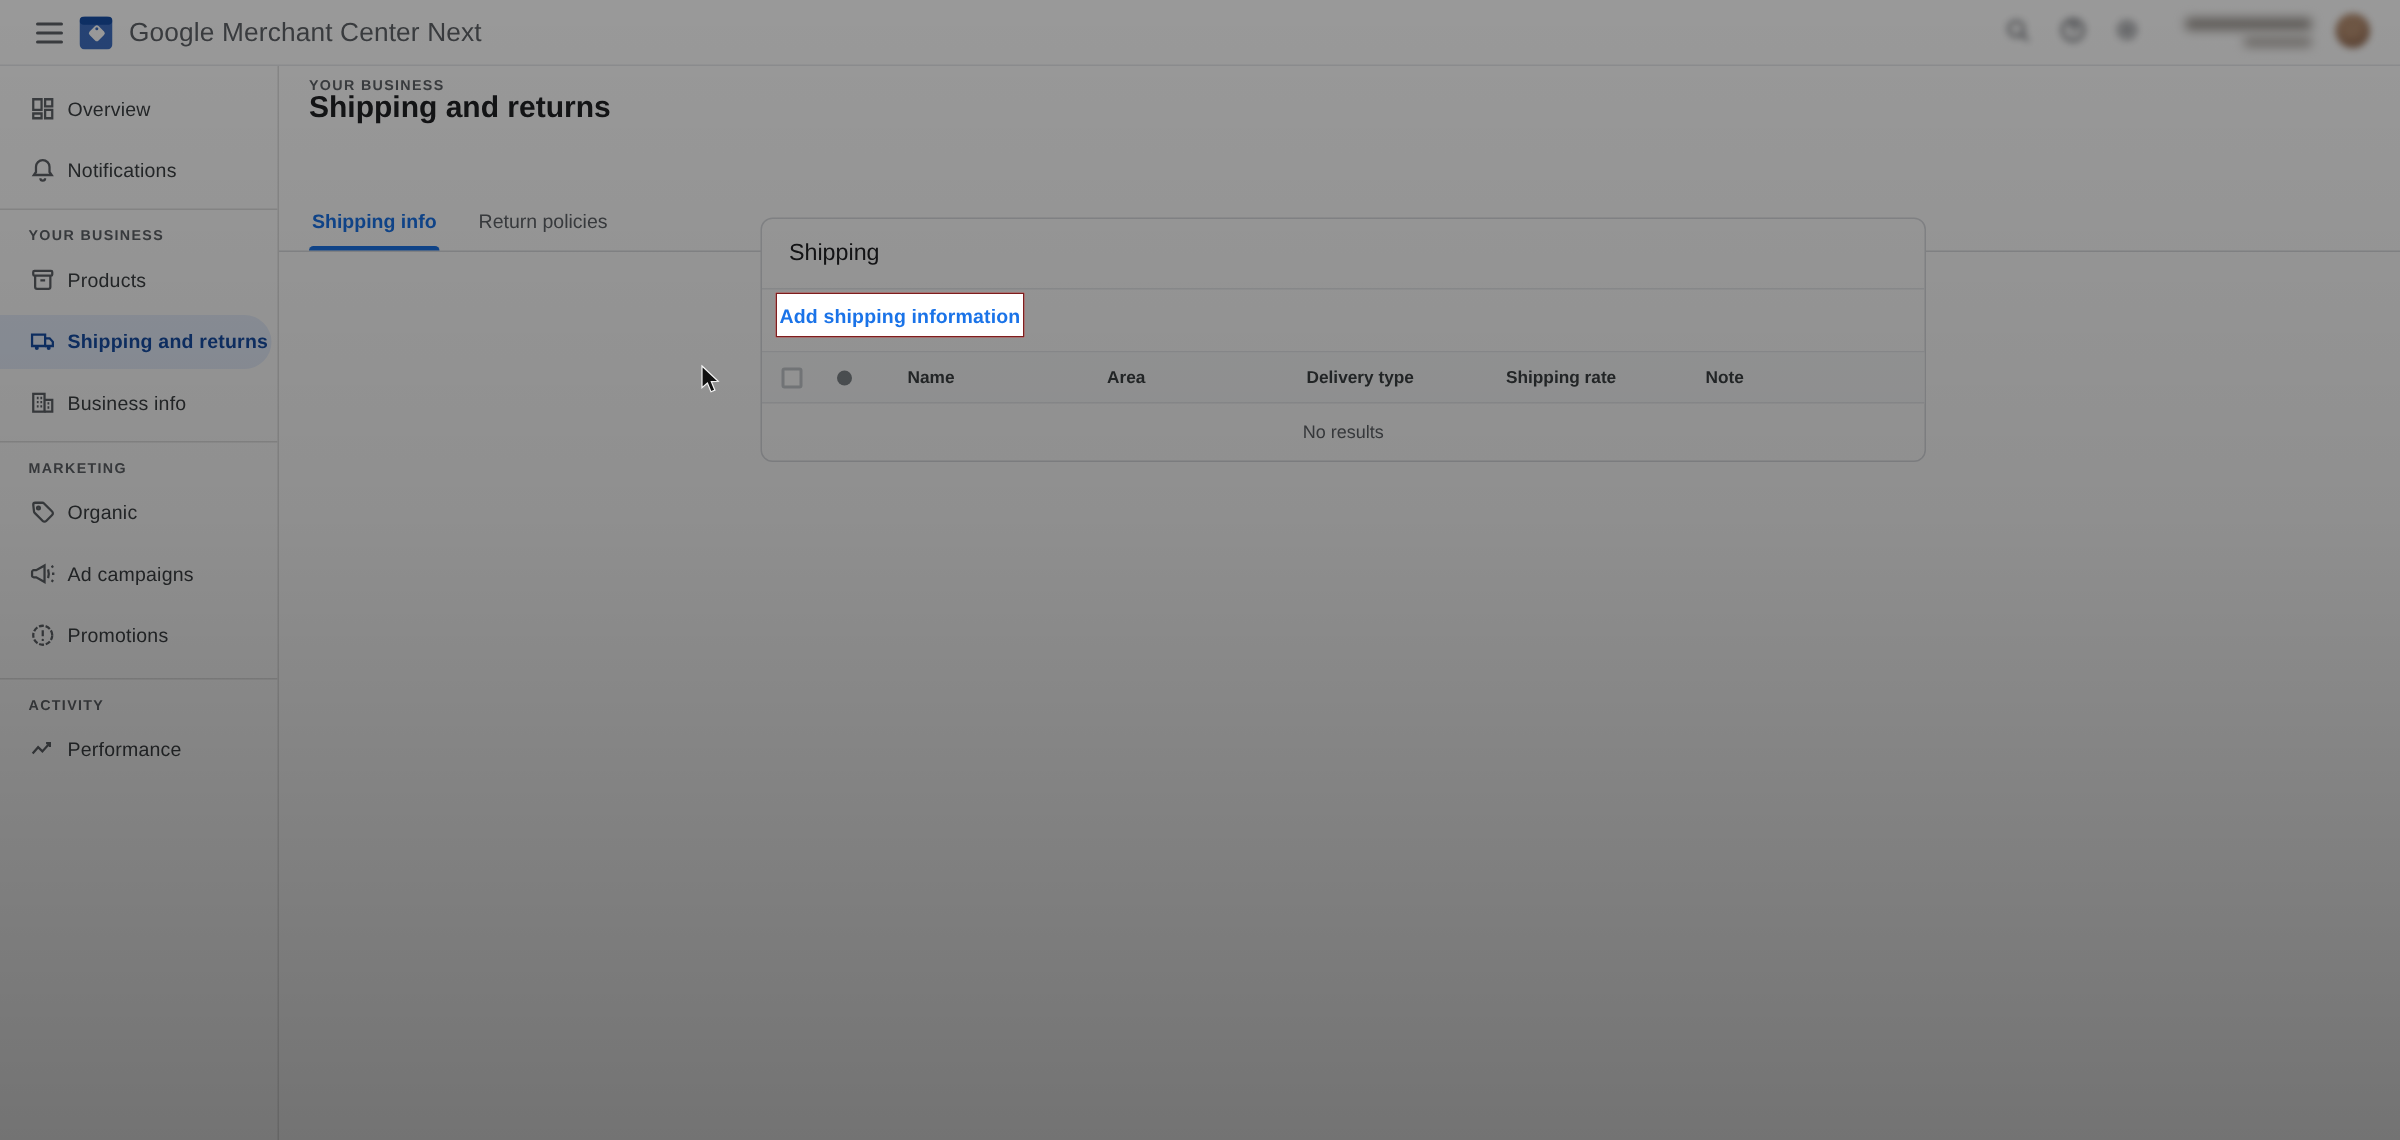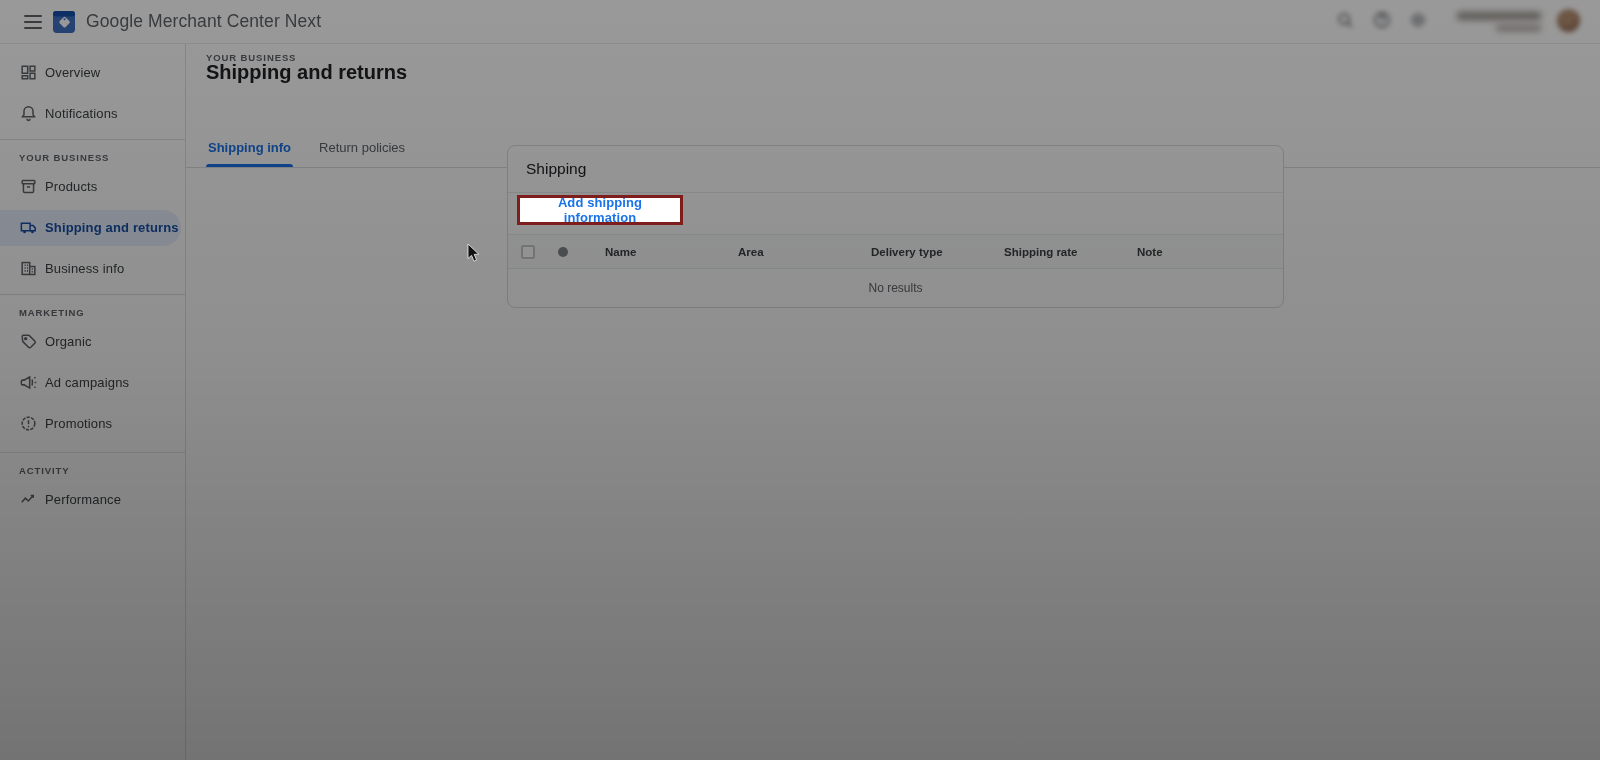--- a/index.html
+++ b/index.html
@@ -62,21 +62,21 @@
   .col-dot { width:50px; padding-left:10px; display:flex; align-items:center; }
   .status-dot { width:10px; height:10px; border-radius:50%; background:#80868b; }
   .col { width:133px; padding-left:7px; }
   .empty-row { height:38px; display:flex; align-items:center; justify-content:center;
                font-size:12px; color:#5f6368; }
 
   
   .dim-overlay { position:absolute; inset:0; z-index:100; pointer-events:none;
     background:linear-gradient(180deg, rgba(0,0,0,.40) 0%, rgba(0,0,0,.44) 45%, rgba(0,0,0,.55) 100%); }
   .highlight-btn { position:absolute; left:517px; top:195px; width:166px; height:30px; z-index:150;
-                   background:#fff; border:3px solid #7f1d1d; display:flex; align-items:center; justify-content:center;
+                   background:#fff; border:1px solid #7f1d1d; display:flex; align-items:center; justify-content:center;
                    color:#1a73e8; font-size:13px; font-weight:bold; cursor:pointer; letter-spacing:.1px; }
   .cursor { position:absolute; left:467px; top:243px; z-index:300; }
 </style>
 </head>
 <body>
 
 <div class="screen">
 
   <div class="appbar">
     <button class="hamburger">

